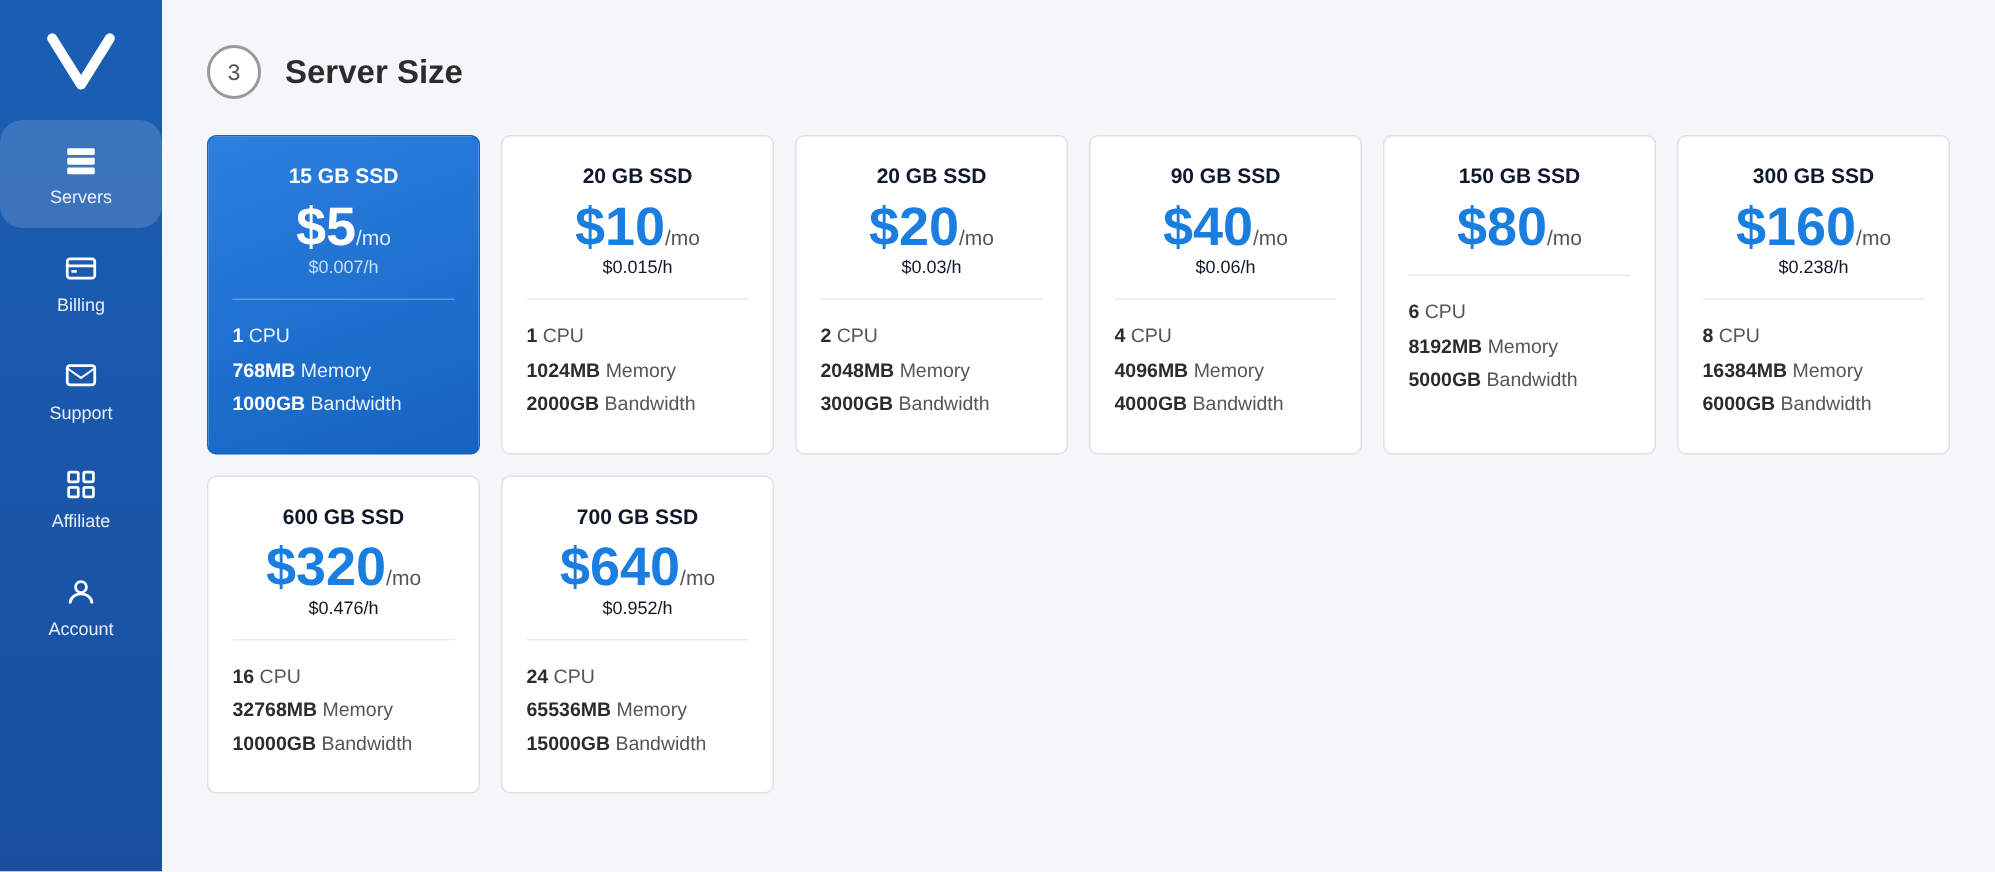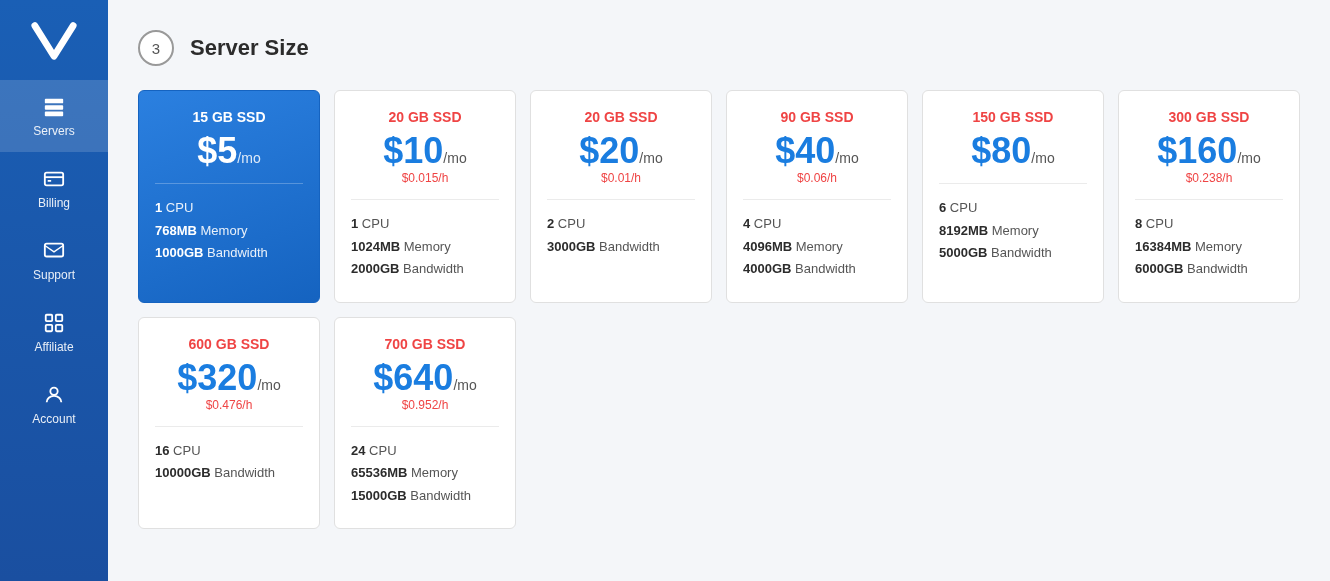--- a/index.html
+++ b/index.html
@@ -38,20 +38,21 @@
       width: 100%;
       display: flex;
       flex-direction: column;
       align-items: center;
       padding: 16px 0 14px;
       cursor: pointer;
       color: rgba(255,255,255,0.85);
       font-size: 12px;
       gap: 6px;
       transition: background 0.2s;
+      border-radius: 15px;
     }
     .sidebar-item.active {
       background: rgba(255,255,255,0.15);
     }
     .sidebar-item svg {
       width: 22px;
       height: 22px;
       fill: rgba(255,255,255,0.9);
     }
     .sidebar-item-label {
@@ -124,21 +125,21 @@
       border-bottom: 1px solid rgba(0,0,0,0.08);
       margin-bottom: 14px;
     }
     .selected .card-top {
       border-bottom-color: rgba(255,255,255,0.25);
     }
 
     .card-storage {
       font-size: 14px;
       font-weight: 700;
-      color: #ef4444;
+      color: #0f172a;
       margin-bottom: 8px;
     }
     .selected .card-storage {
       color: #fff;
     }
 
     .card-price-row {
       display: flex;
       align-items: baseline;
       justify-content: center;
@@ -156,21 +157,21 @@
     .card-price-per {
       font-size: 14px;
       font-weight: 400;
       color: #555;
     }
     .selected .card-price-per {
       color: rgba(255,255,255,0.85);
     }
     .card-price-hourly {
       font-size: 12px;
-      color: #ef4444;
+      color: #0f172a;
       margin-top: 2px;
     }
     .selected .card-price-hourly {
       color: rgba(255,255,255,0.75);
     }
 
     .card-specs {
     }
     .spec-row {
       font-size: 13px;
@@ -252,20 +253,21 @@
 
   <div class="server-grid" id="server-grid">
 
   <div class="server-card selected">
     <div class="card-top">
       <div class="card-storage">15 GB SSD</div>
       <div class="card-price-row">
         <span class="card-price-dollar">$5</span>
         <span class="card-price-per">/mo</span>
       </div>
+      <div class="card-price-hourly">$0.007/h</div>
     </div>
     <div class="card-specs">
       <div class="spec-row"><span class="spec-bold">1</span> CPU</div>
       <div class="spec-row"><span class="spec-bold">768MB</span> Memory</div>
       <div class="spec-row"><span class="spec-bold">1000GB</span> Bandwidth</div>
     </div>
   </div>
       <div class="server-card">
     <div class="card-top">
       <div class="card-storage">20 GB SSD</div>
@@ -281,24 +283,25 @@
       <div class="spec-row"><span class="spec-bold">2000GB</span> Bandwidth</div>
     </div>
   </div>
       <div class="server-card">
     <div class="card-top">
       <div class="card-storage">20 GB SSD</div>
       <div class="card-price-row">
         <span class="card-price-dollar">$20</span>
         <span class="card-price-per">/mo</span>
       </div>
-      <div class="card-price-hourly">$0.01/h</div>
+      <div class="card-price-hourly">$0.03/h</div>
     </div>
     <div class="card-specs">
       <div class="spec-row"><span class="spec-bold">2</span> CPU</div>
+      <div class="spec-row"><span class="spec-bold">2048MB</span> Memory</div>
       <div class="spec-row"><span class="spec-bold">3000GB</span> Bandwidth</div>
     </div>
   </div>
       <div class="server-card">
     <div class="card-top">
       <div class="card-storage">90 GB SSD</div>
       <div class="card-price-row">
         <span class="card-price-dollar">$40</span>
         <span class="card-price-per">/mo</span>
       </div>
@@ -343,20 +346,21 @@
     <div class="card-top">
       <div class="card-storage">600 GB SSD</div>
       <div class="card-price-row">
         <span class="card-price-dollar">$320</span>
         <span class="card-price-per">/mo</span>
       </div>
       <div class="card-price-hourly">$0.476/h</div>
     </div>
     <div class="card-specs">
       <div class="spec-row"><span class="spec-bold">16</span> CPU</div>
+      <div class="spec-row"><span class="spec-bold">32768MB</span> Memory</div>
       <div class="spec-row"><span class="spec-bold">10000GB</span> Bandwidth</div>
     </div>
   </div>
       <div class="server-card">
     <div class="card-top">
       <div class="card-storage">700 GB SSD</div>
       <div class="card-price-row">
         <span class="card-price-dollar">$640</span>
         <span class="card-price-per">/mo</span>
       </div>

